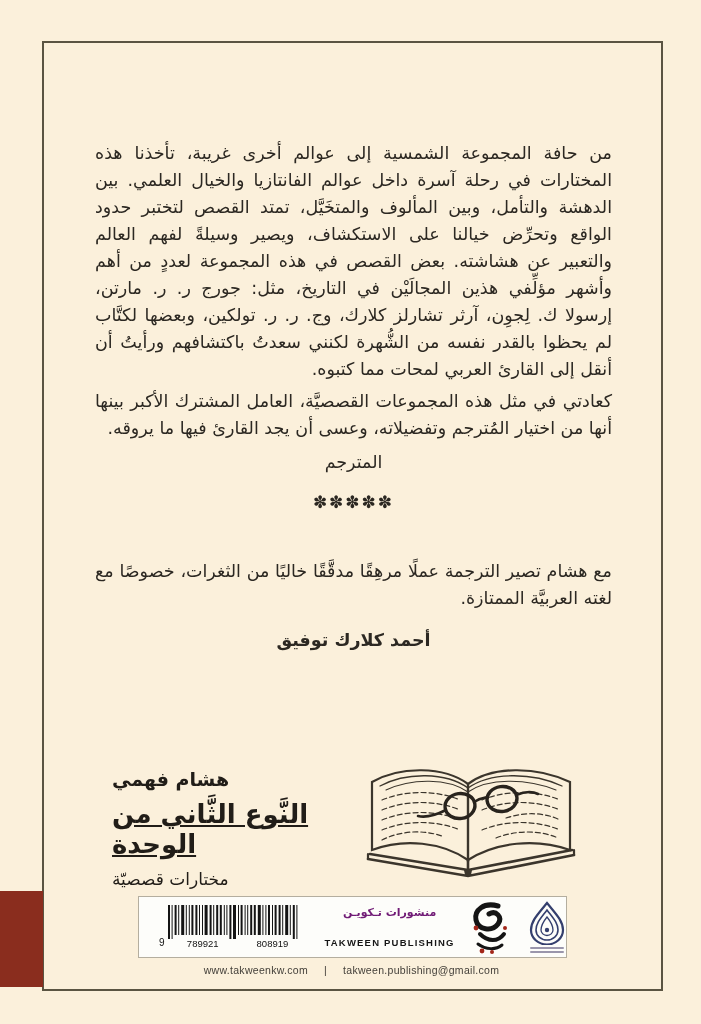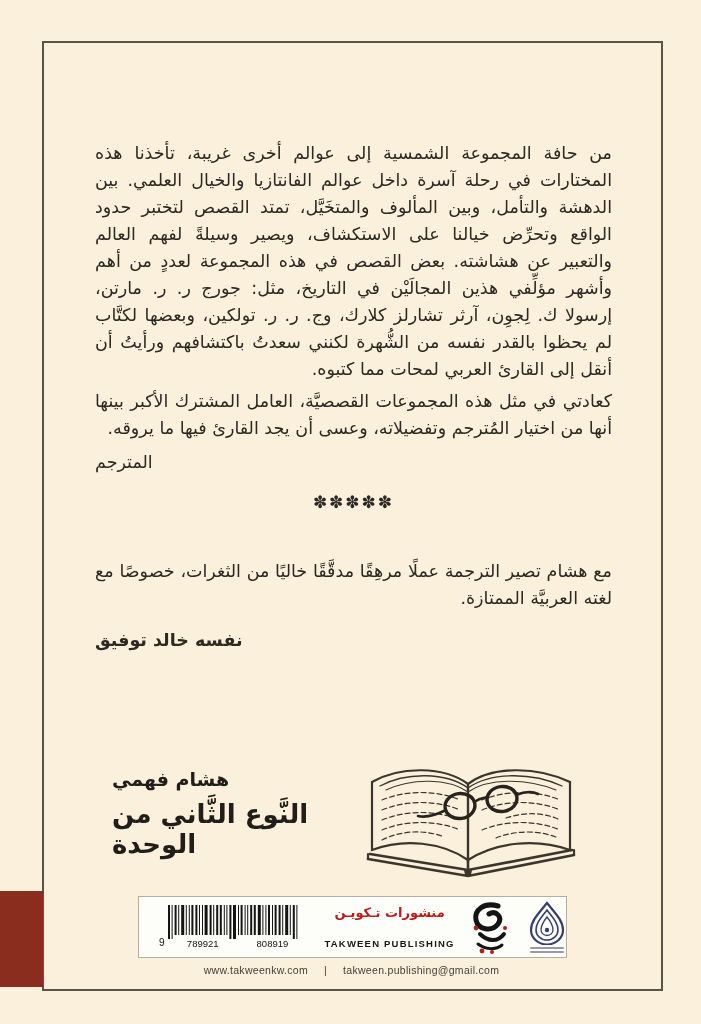--- a/index.html
+++ b/index.html
@@ -7,44 +7,44 @@
        background:#fbf0db;font-family:"DejaVu Sans",sans-serif;}
   .page{position:absolute;inset:0;}
   .frame{position:absolute;left:42px;top:41px;width:617px;height:946px;
          border:2px solid #5a5442;}
   .spine{position:absolute;left:0;top:891px;width:43px;height:96px;background:#8a2d1e;}
   .blurb{position:absolute;left:95px;width:517px;direction:rtl;
          font-size:17.5px;line-height:27px;color:#2c2822;
          text-align:justify;text-align-last:right;margin-top:12px;}
   .p1{top:128px;}
   .p2{top:376px;}
-  .sig{position:absolute;left:95px;width:517px;direction:rtl;text-align:left;
+  .sig{position:absolute;left:95px;width:517px;direction:rtl;text-align:center;
        font-size:17.5px;color:#2c2822;}
   .sig1{top:452px;}
   .sig2{top:630px;font-weight:bold;}
   .stars{position:absolute;left:95px;width:517px;top:492px;text-align:center;
          font-size:17px;letter-spacing:2px;color:#2b2721;}
   .p3{top:546px;}
   .title-block{position:absolute;left:112px;top:768px;width:262px;
                direction:rtl;text-align:left;color:#211d18;}
   .title-author{font-size:19px;font-weight:600;}
-  .title-main{font-size:26px;font-weight:bold;margin-top:9px;}
+  .title-main{font-size:26px;font-weight:bold;margin-top:9px;text-decoration:underline;}
   .title-sub{font-size:17px;margin-top:10px;}
   .book-art{position:absolute;left:356px;top:758px;width:230px;height:122px;}
   .isbn-box{position:absolute;left:138px;top:896px;width:429px;height:62px;
             background:#fdfdfa;border:1px solid #b4ae9f;display:flex;
             align-items:center;box-sizing:border-box;}
   .barcode-wrap{display:flex;align-items:flex-end;margin-left:20px;}
   .isbn-first{font-family:"Liberation Sans",sans-serif;font-size:10px;color:#111;
               margin-right:3px;margin-bottom:1px;}
   .barcode-col{display:flex;flex-direction:column;align-items:center;}
   .barcode-digits{font-family:"Liberation Sans",sans-serif;font-size:9.5px;color:#111;
                   display:flex;gap:38px;margin-top:-1px;}
   .pub-text{margin-left:16px;text-align:center;width:132px;}
-  .pub-ar{direction:rtl;font-size:13px;font-weight:bold;color:#b91c1c;letter-spacing:1px;}
+  .pub-ar{direction:rtl;font-size:11px;font-weight:bold;color:#701a75;letter-spacing:1px;}
   .pub-en{font-family:"Liberation Sans",sans-serif;font-size:9.5px;font-weight:bold;
           letter-spacing:1.2px;color:#161616;margin-top:18px;text-align:center;}
   .logo1{margin-left:12px;}
   .logo2{margin-left:16px;display:flex;flex-direction:column;align-items:center;}
   .logo2-caption{width:34px;height:7px;margin-top:2px;display:flex;flex-direction:column;gap:2px;}
   .logo2-caption i{display:block;height:2px;background:#9a96ac;border-radius:1px;}
   .weblinks{position:absolute;left:42px;top:964px;width:619px;text-align:center;
             font-family:"Liberation Sans",sans-serif;font-size:10.5px;color:#44403a;
             letter-spacing:.3px;}
   .weblinks span{margin:0 8px;}
@@ -55,25 +55,26 @@
 <div class="page">
 
   <div class="frame"></div>
   <div class="spine"></div>
 
   <p class="blurb p1">من حافة المجموعة الشمسية إلى عوالم أخرى غريبة، تأخذنا هذه المختارات في رحلة آسرة داخل عوالم الفانتازيا والخيال العلمي. بين الدهشة والتأمل، وبين المألوف والمتخَيَّل، تمتد القصص لتختبر حدود الواقع وتحرِّض خيالنا على الاستكشاف، ويصير وسيلةً لفهم العالم والتعبير عن هشاشته. بعض القصص في هذه المجموعة لعددٍ من أهم وأشهر مؤلِّفي هذين المجالَيْن في التاريخ، مثل: جورج ر. ر. مارتن، إرسولا ك. لِجوِن، آرثر تشارلز كلارك، وج. ر. ر. تولكين، وبعضها لكتَّاب لم يحظوا بالقدر نفسه من الشُّهرة لكنني سعدتُ باكتشافهم ورأيتُ أن أنقل إلى القارئ العربي لمحات مما كتبوه.</p>
   <p class="blurb p2">كعادتي في مثل هذه المجموعات القصصيَّة، العامل المشترك الأكبر بينها أنها من اختيار المُترجم وتفضيلاته، وعسى أن يجد القارئ فيها ما يروقه.</p>
   <div class="sig sig1">المترجم</div>
   <div class="stars">✽✽✽✽✽</div>
   <p class="blurb p3">مع هشام تصير الترجمة عملًا مرهِقًا مدقَّقًا خاليًا من الثغرات، خصوصًا مع لغته العربيَّة الممتازة.</p>
-  <div class="sig sig2">نفسه خالد توفيق</div>
+  <div class="sig sig2">أحمد كلارك توفيق</div>
 
   <div class="title-block">
     <div class="title-author">هشام فهمي</div>
     <div class="title-main">النَّوع الثَّاني من الوحدة</div>
+    <div class="title-sub">مختارات قصصيّة</div>
   </div>
 
   <svg class="book-art" viewBox="0 0 230 122" fill="none" stroke="#3b352c" stroke-width="2.2" stroke-linecap="round">
 
     <path d="M14 96 L112 112 L216 92" stroke-width="2.6"></path>
     <path d="M12 101 L112 118 L218 97" stroke-width="2.6"></path>
     <path d="M12 96 L12 101 M218 92 L218 97"></path>
 
     <path d="M112 26 C 88 8, 44 8, 16 24 L16 92 C 48 80, 86 84, 112 102 Z"></path>
     <path d="M112 30 C 90 14, 50 14, 24 28" stroke-width="1.3"></path>

